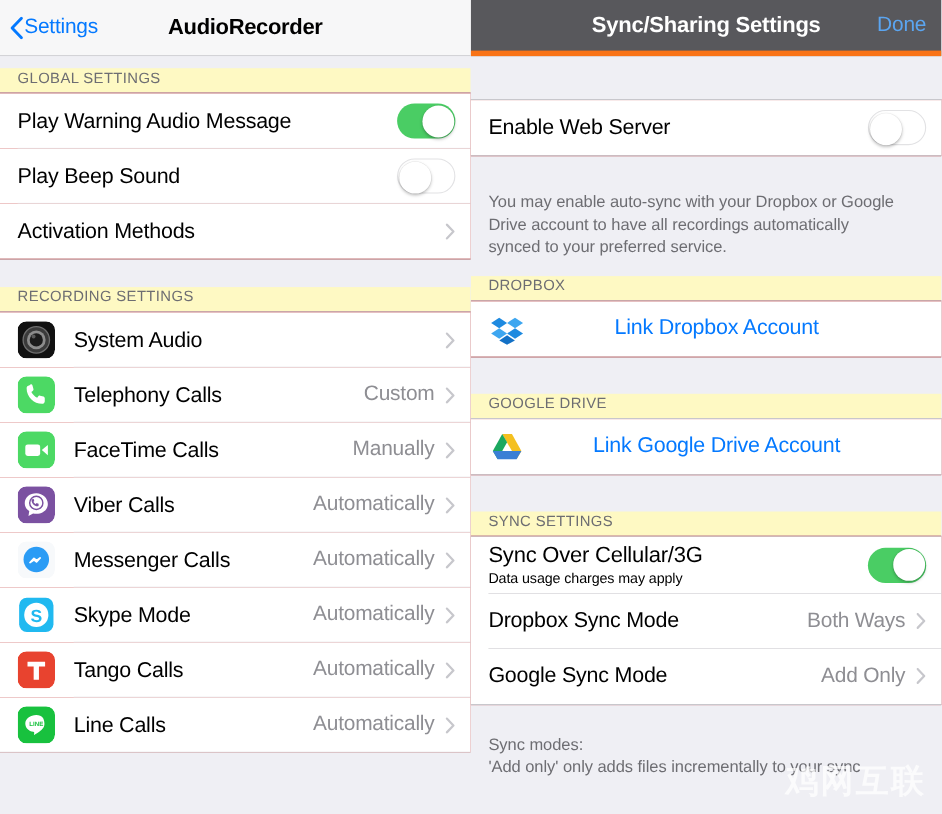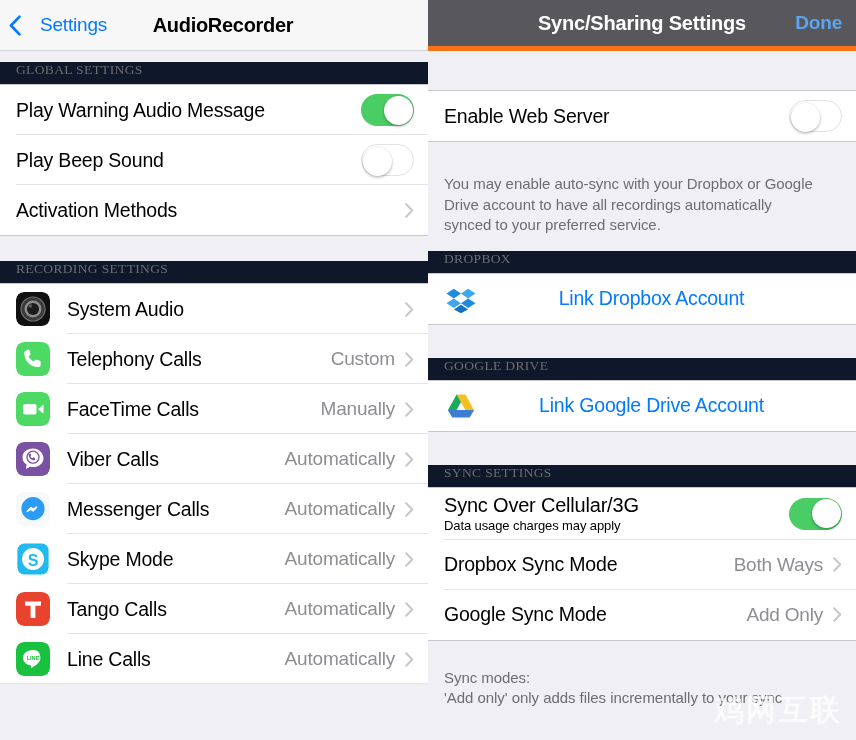--- a/index.html
+++ b/index.html
@@ -23,21 +23,21 @@
   }
   .navbar-light {
     background: #f7f7f8;
     border-bottom: 1px solid #d3d3d7;
   }
   .navbar-dark {
     background: #58585c;
     border-bottom: 5px solid #f97316;
   }
   .back-btn {
-    display: flex; align-items: center; gap: 19px;
+    display: flex; align-items: center; gap: 1px;
     padding-left: 9px; cursor: pointer;
   }
   .chev-back {
     width: 12px; height: 20px; position: relative; flex: 0 0 auto;
   }
   .chev-back svg { display: block; }
   .back-label {
     font-size: 19px; color: #0479ff; letter-spacing: -0.2px;
   }
   .nav-title-left {
@@ -52,26 +52,25 @@
     position: absolute; left: 0; right: 0; top: 0; bottom: 0;
     display: flex; align-items: center; justify-content: center;
     font-size: 20px; font-weight: bold; color: #ffffff;
     pointer-events: none; letter-spacing: -0.2px;
   }
   .done-btn {
     position: absolute; right: 14px; top: 0; bottom: 0;
     display: flex; align-items: center;
     font-size: 19px; color: #5ba5f0; cursor: pointer;
     letter-spacing: -0.2px;
-    font-weight: bold;
   }
   .section-header {
     font-size: 13.5px; color: #6d6d72; letter-spacing: 0.35px;
     padding: 0 0 6px 16px; display: flex; align-items: flex-end;
-    text-transform: uppercase; background: #0f172a; font-family: Liberation Serif, serif;
+    text-transform: uppercase; background: #fef9c3;
   }
   .section-gap { background: #efeff4; }
 
   .group { background: #b91c1c; position: relative; }
   .group.topline { border-top: 1px solid #c8c7cc; }
   .group.botline { border-bottom: 1px solid #c8c7cc; }
 
   .row {
     display: flex; align-items: center; position: relative;
     background: #ffffff; padding-left: 16px; padding-right: 14px;

